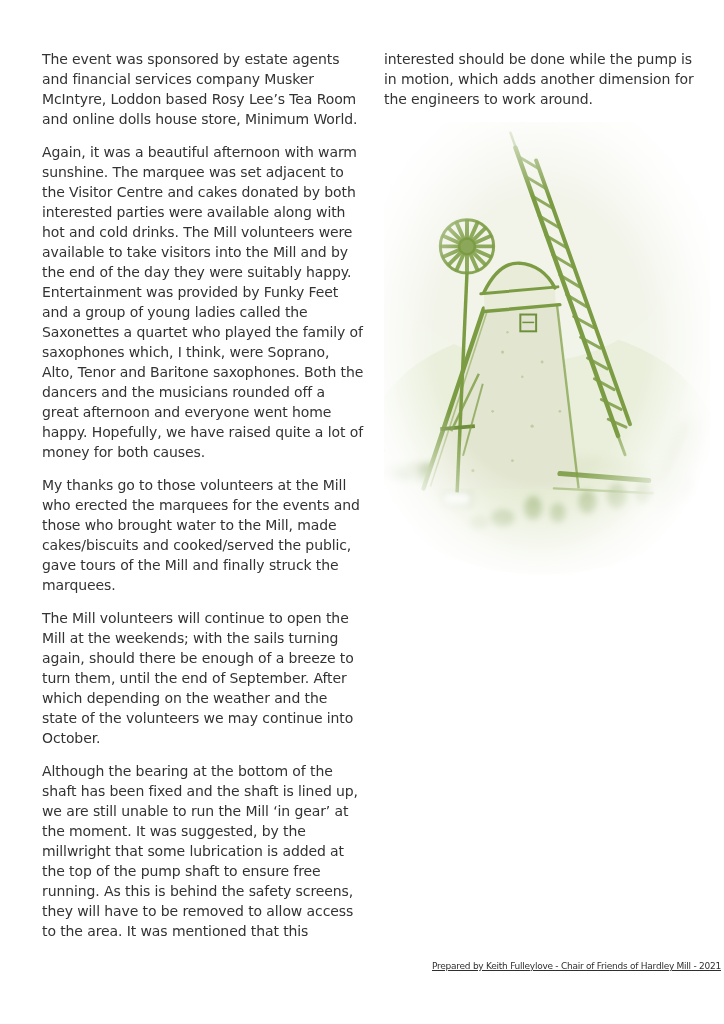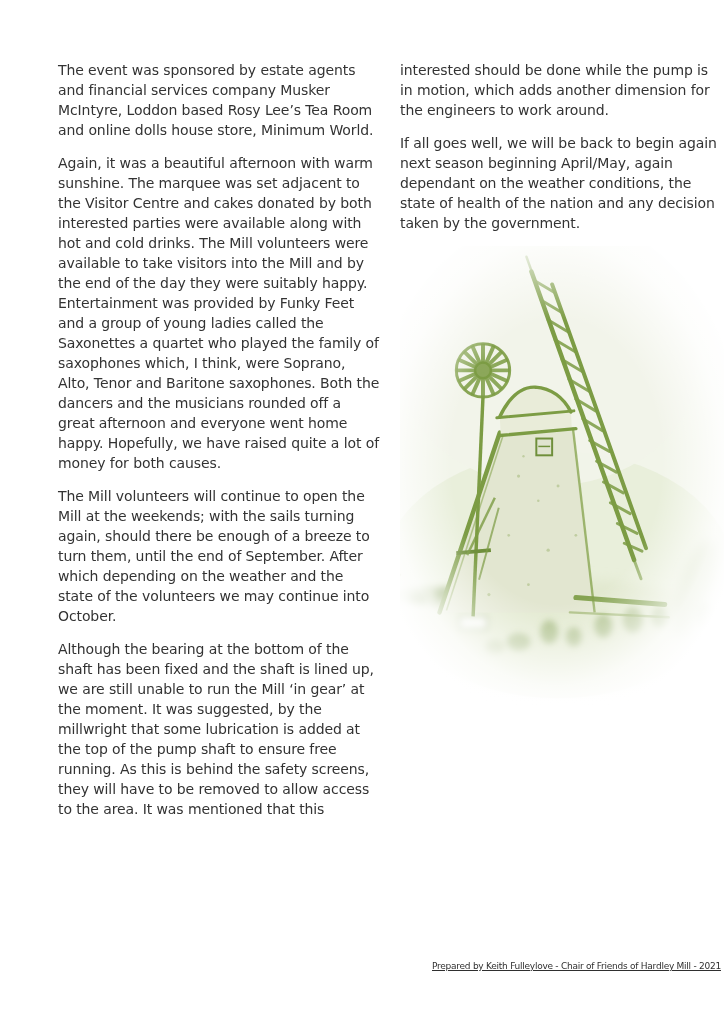--- a/index.html
+++ b/index.html
@@ -4,21 +4,21 @@
 <style>
   html,body{margin:0;padding:0;background:#fff;}
   .page{
     position:relative;
     width:724px;height:1024px;
     background:#ffffff;
     overflow:hidden;
     font-family:"DejaVu Sans","Liberation Sans",sans-serif;
     color:#333333;
   }
-  .col{position:absolute;top:60px;margin-left:16px;}
+  .col{position:absolute;top:49px;}
   .col-left{left:42px;width:323px;}
   .col-right{left:384px;width:324px;}
   .body-para{
     font-size:14px;line-height:20px;
     margin:0 0 13px 0;
     text-align:left;
     letter-spacing:-0.1px;
   }
   .figure-wrap{
     position:relative;
@@ -49,27 +49,27 @@
   }
 </style>
 </head>
 <body>
 
 <div class="page">
 
   <div class="col col-left">
     <p class="body-para">The event was sponsored by estate agents and financial services company Musker McIntyre, Loddon based Rosy Lee’s Tea Room and online dolls house store, Minimum World.</p>
     <p class="body-para">Again, it was a beautiful afternoon with warm sunshine. The marquee was set adjacent to the Visitor Centre and cakes donated by both interested parties were available along with hot and cold drinks. The Mill volunteers were available to take visitors into the Mill and by the end of the day they were suitably happy. Entertainment was provided by Funky Feet and a group of young ladies called the Saxonettes a quartet who played the family of saxophones which, I think, were Soprano, Alto, Tenor and Baritone saxophones. Both the dancers and the musicians rounded off a great afternoon and everyone went home happy. Hopefully, we have raised quite a lot of money for both causes.</p>
+    <p class="body-para">My thanks go to those volunteers at the Mill who erected the marquees for the events and those who brought water to the Mill, made cakes/biscuits and cooked/served the public, gave tours of the Mill and finally struck the marquees.</p>
     <p class="body-para">The Mill volunteers will continue to open the Mill at the weekends; with the sails turning again, should there be enough of a breeze to turn them, until the end of September. After which depending on the weather and the state of the volunteers we may continue into October.</p>
     <p class="body-para">Although the bearing at the bottom of the shaft has been fixed and the shaft is lined up, we are still unable to run the Mill ‘in gear’ at the moment. It was suggested, by the millwright that some lubrication is added at the top of the pump shaft to ensure free running. As this is behind the safety screens, they will have to be removed to allow access to the area. It was mentioned that this</p>
   </div>
 
   <div class="col col-right">
     <p class="body-para">interested should be done while the pump is in motion, which adds another dimension for the engineers to work around.</p>
-    <p class="body-para">If all goes well, we will be back to begin again next season beginning April/May, again dependant on the weather conditions, the state of health of the nation and any decision taken by the government.</p>
 
     <div class="figure-wrap">
       <svg width="326" height="470" viewBox="0 0 330 470" xmlns="http://www.w3.org/2000/svg">
         <defs>
           <filter id="soft" x="-40%" y="-40%" width="180%" height="180%">
             <feGaussianBlur stdDeviation="3.2"></feGaussianBlur>
           </filter>
           <filter id="softer" x="-40%" y="-40%" width="180%" height="180%">
             <feGaussianBlur stdDeviation="6"></feGaussianBlur>
           </filter>

